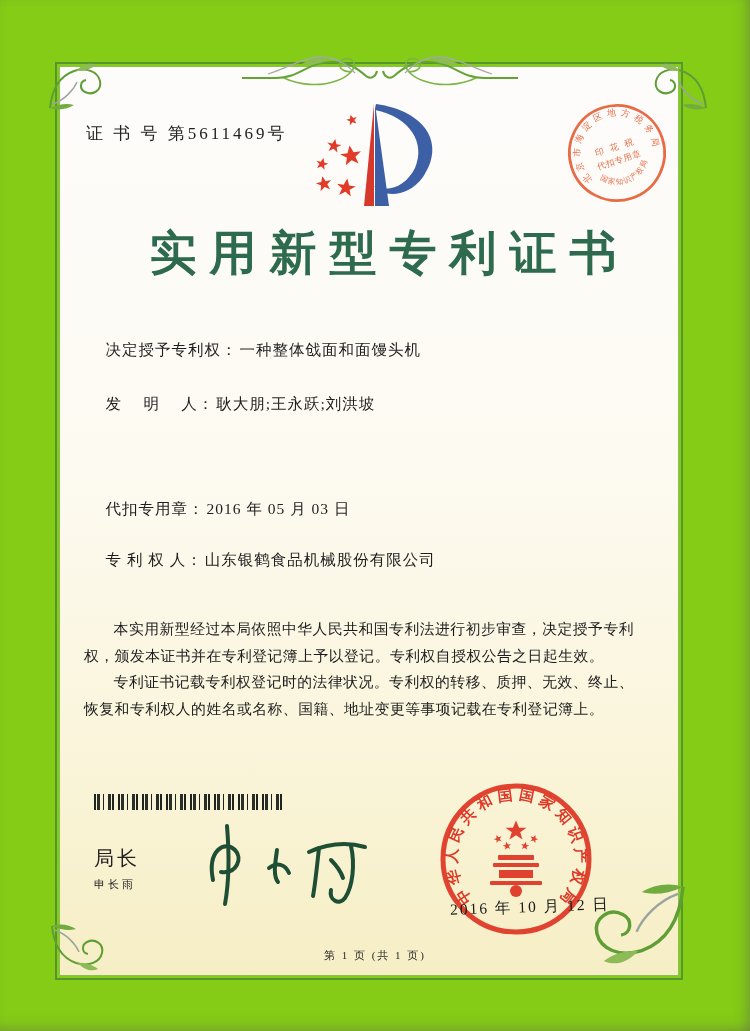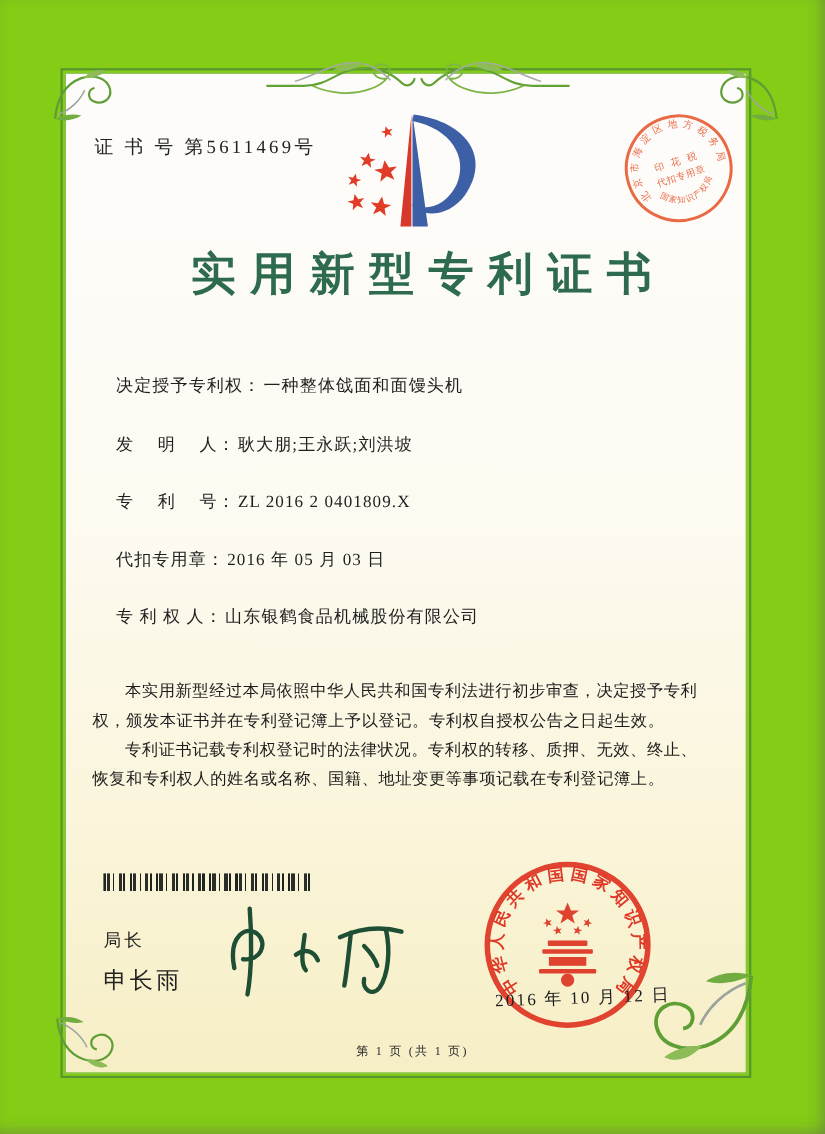--- a/index.html
+++ b/index.html
@@ -6,31 +6,31 @@
   body{background:#dedbd8;font-family:"Liberation Serif","DejaVu Serif",serif;}
   #page{position:relative;width:750px;height:1031px;background:#84cc16;overflow:hidden;
         box-shadow:inset -10px 0 14px -8px rgba(90,90,88,.45), inset 0 -10px 14px -8px rgba(90,90,88,.4);}
   
   .frame{position:absolute;left:55px;top:62px;width:624px;height:914px;border:2px solid #55962e;}
   .frame-inner{position:absolute;left:2px;top:2px;right:2px;bottom:2px;border:1px solid #8abf55;
         background:linear-gradient(180deg,#fdfcfb 0%,#fdfaf1 45%,#faf5da 76%,#f6eec5 100%);}
   .abs{position:absolute;}
   
   .cert-number{left:86px;top:122px;font-size:17px;letter-spacing:3px;color:#222;}
-  .title{left:0;top:222px;width:100%;text-align:center;font-size:41px;font-weight:700;
+  .title{left:0;top:222px;width:100%;text-align:center;font-size:47px;font-weight:700;
          letter-spacing:13px;padding-left:29px;box-sizing:border-box;color:#2d6a4e;}
   .field{left:86px;width:540px;font-size:15.5px;color:#1e1e1e;letter-spacing:1px;white-space:pre;}
   .field .flabel{white-space:pre;}
   .field .fvalue{margin-left:2px;}
   .paras{left:84px;top:616px;width:550px;font-size:14.8px;line-height:26.6px;color:#1c1c1c;text-align:justify;font-family:Liberation Serif, serif;}
   .paras p{margin:0;text-indent:2em;letter-spacing:.5px;}
   .barcode{left:94px;top:794px;width:188px;height:16px;
      background:repeating-linear-gradient(90deg,#20241f 0 2px,transparent 2px 3px,#2a2e28 3px 6px,transparent 6px 9px,#20241f 9px 10px,transparent 10px 14px,#2a2e28 14px 17px,transparent 17px 18px,#20241f 18px 20px,transparent 20px 24px);}
-  .director-title{left:94px;top:845px;font-size:16px;letter-spacing:3px;color:#222;font-family:Liberation Serif, serif;}
-  .director-name{left:94px;top:877px;font-size:21px;letter-spacing:3px;color:#222;font-family:"Liberation Sans","DejaVu Sans",sans-serif;}
+  .director-title{left:94px;top:845px;font-size:20px;letter-spacing:3px;color:#222;font-family:Liberation Serif, serif;}
+  .director-name{left:94px;top:877px;font-size:11px;letter-spacing:3px;color:#222;font-family:"Liberation Sans","DejaVu Sans",sans-serif;}
   .sig{left:185px;top:816px;width:200px;height:94px;}
   .seal{left:438px;top:781px;width:156px;height:156px;z-index:5;opacity:.95;}
   .seal-date{left:450px;top:897px;font-size:15.5px;letter-spacing:2px;color:#1a1a1a;transform:rotate(-2deg);z-index:6;}
   .footer{left:0;top:948px;width:100%;text-align:center;font-size:11px;letter-spacing:2px;color:#2b2b2b;}
   .stamp{left:566px;top:102px;width:102px;height:102px;transform:rotate(-18deg);z-index:4;opacity:.9;}
   .logo{left:296px;top:98px;width:175px;height:120px;}
   
   .orn-top{left:242px;top:50px;width:276px;height:50px;}
   .orn{width:58px;height:58px;}
   .orn-tl{left:46px;top:54px;}
@@ -113,23 +113,20 @@
   </svg>
 
   <div class="abs title">实用新型专利证书</div>
 
   <div class="abs field" style="top:322px">
     <span class="flabel">决定授予专利权：</span><span class="fvalue">一种整体戗面和面馒头机</span>
   </div>
   <div class="abs field" style="top:376px">
     <span class="flabel">发　 明 　人：</span><span class="fvalue">耿大朋;王永跃;刘洪坡</span>
   </div>
-  <div class="abs field" style="top:428px">
-    <span class="flabel">专 　利 　号：</span><span class="fvalue">ZL 2016 2 0401809.X</span>
-  </div>
   <div class="abs field" style="top:481px">
     <span class="flabel">代扣专用章：</span><span class="fvalue">2016 年 05 月 03 日</span>
   </div>
   <div class="abs field" style="top:532px">
     <span class="flabel">专 利 权 人：</span><span class="fvalue">山东银鹤食品机械股份有限公司</span>
   </div>
 
   <div class="abs paras">
     <p>本实用新型经过本局依照中华人民共和国专利法进行初步审查，决定授予专利权，颁发本证书并在专利登记簿上予以登记。专利权自授权公告之日起生效。</p>
     <p>专利证书记载专利权登记时的法律状况。专利权的转移、质押、无效、终止、恢复和专利权人的姓名或名称、国籍、地址变更等事项记载在专利登记簿上。</p>

